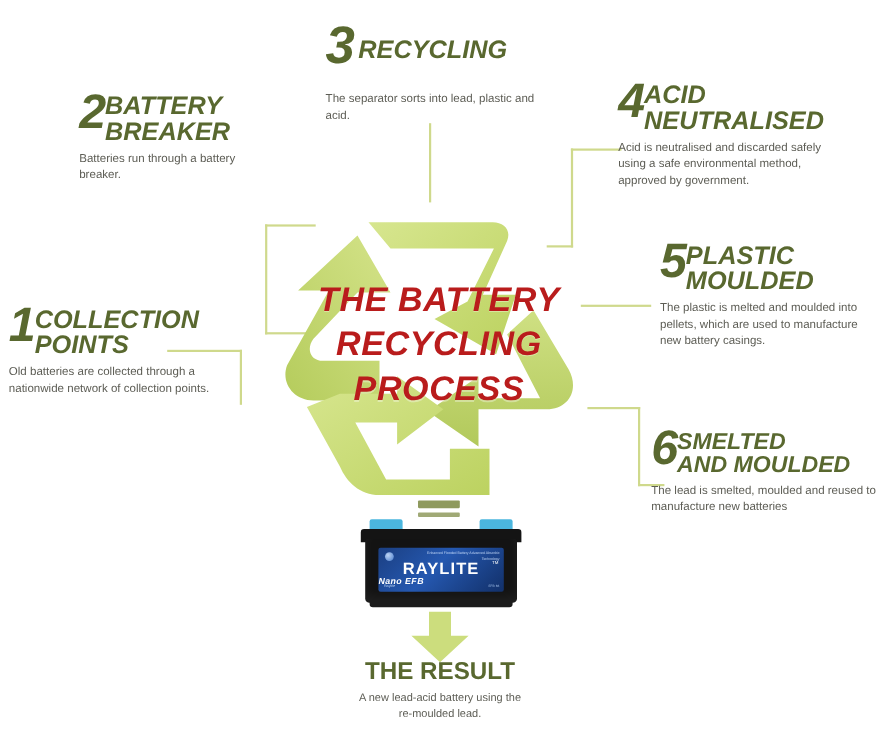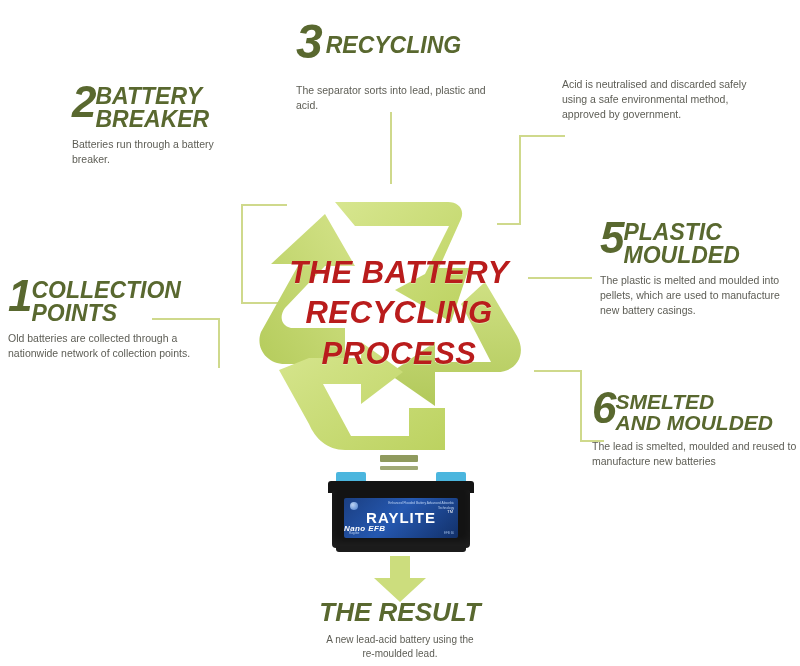--- a/index.html
+++ b/index.html
@@ -115,21 +115,21 @@
   
   #tail-dash{position:absolute;left:380px;top:455px;width:38px;height:7px;background:#8f9a5e;border-radius:1px;}
   #tail-dash2{position:absolute;left:380px;top:466px;width:38px;height:4px;background:#8f9a5e;border-radius:1px;opacity:.85;}
 
   
   #down-arrow{position:absolute;left:372px;top:556px;width:56px;height:46px;}
 
   
   #result{position:absolute;left:220px;top:598px;width:360px;text-align:center;}
   #result .r-title{
-    font-size:26px;font-weight:bold;font-style:italic;color:#59682f;line-height:1.1;
+    font-size:22px;font-weight:bold;color:#59682f;line-height:1.1;
   }
   #result .r-desc{
     font-size:10px;color:#5d5d55;line-height:1.45;margin-top:6px;
   }
 </style>
 </head>
 <body>
 
 <div id="stage">
 
@@ -198,20 +198,23 @@
   </div>
 
   <div class="step" id="step3">
     <div class="step-head">
       <span class="num" style="font-size:48px;">3</span><span class="title" style="padding-top:14px;padding-left:4px;"><span>RECYCLING</span></span>
     </div>
     <div class="desc" style="margin-top:20px;width:195px;">The separator sorts into lead, plastic and acid.</div>
   </div>
 
   <div class="step" id="step4">
+    <div class="step-head">
+      <span class="num">4</span><span class="title"><span>ACID</span><span class="l2">NEUTRALISED</span></span>
+    </div>
     <div class="desc">Acid is neutralised and discarded safely using a safe environmental method, approved by government.</div>
   </div>
 
   <div class="step" id="step5">
     <div class="step-head">
       <span class="num">5</span><span class="title"><span>PLASTIC</span><span class="l2">MOULDED</span></span>
     </div>
     <div class="desc">The plastic is melted and moulded into pellets, which are used to manufacture new battery casings.</div>
   </div>
 

